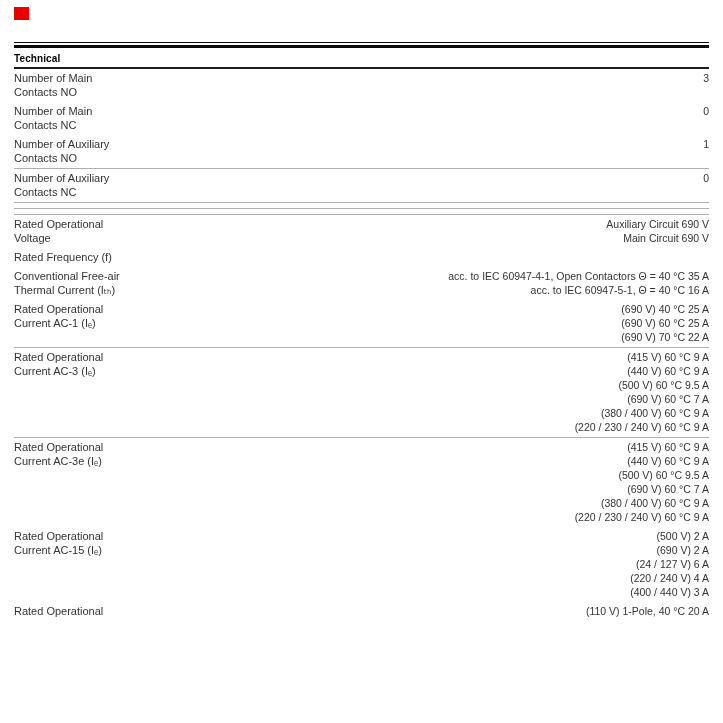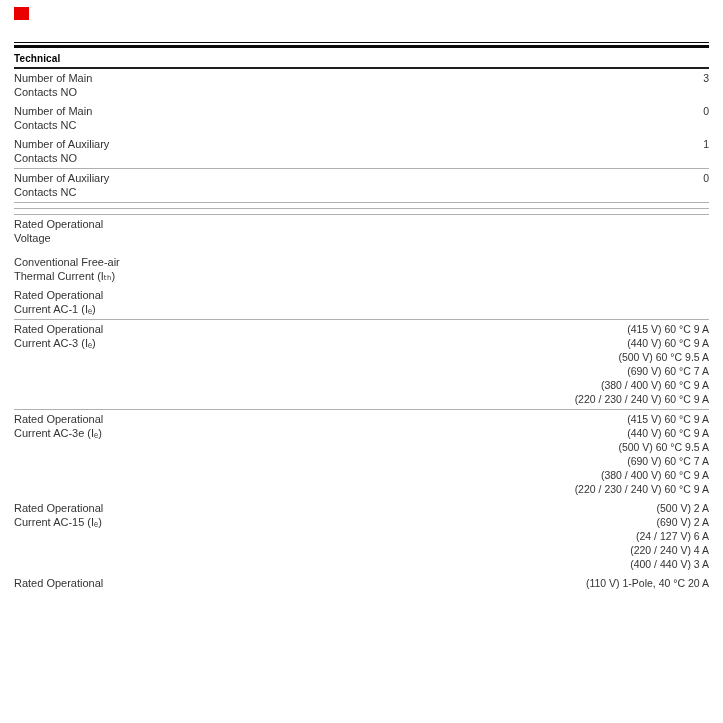--- a/index.html
+++ b/index.html
@@ -89,33 +89,41 @@
       <div class="sep"></div>
 
       <div class="row">
       </div>
 
       <div class="sep"></div>
 
       <div class="row">
         <div class="label">Rated Operational
 Voltage</div>
+        <div class="value">Auxiliary Circuit 690 V
+Main Circuit 690 V</div>
       </div>
 
       <div class="row">
+        <div class="label">Rated Frequency (f)</div>
       </div>
 
       <div class="row">
         <div class="label">Conventional Free-air
 Thermal Current (Iₜₕ)</div>
+        <div class="value">acc. to IEC 60947-4-1, Open Contactors Θ = 40 °C 35 A
+acc. to IEC 60947-5-1, Θ = 40 °C 16 A</div>
       </div>
 
       <div class="row">
         <div class="label">Rated Operational
 Current AC-1 (Iₑ)</div>
+        <div class="value">(690 V) 40 °C 25 A
+(690 V) 60 °C 25 A
+(690 V) 70 °C 22 A</div>
       </div>
 
       <div class="sep"></div>
 
       <div class="row">
         <div class="label">Rated Operational
 Current AC-3 (Iₑ)</div>
         <div class="value">(415 V) 60 °C 9 A
 (440 V) 60 °C 9 A
 (500 V) 60 °C 9.5 A

